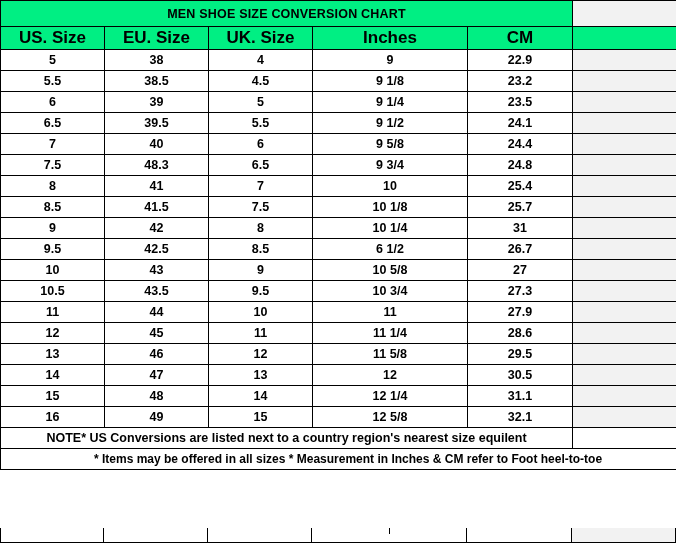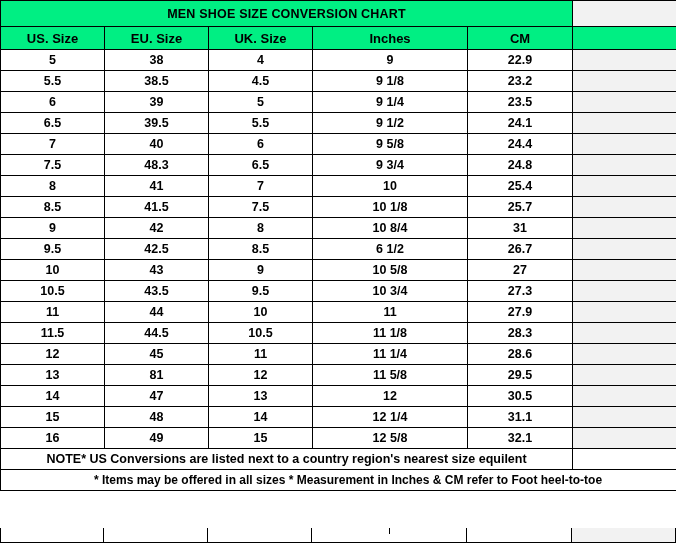--- a/index.html
+++ b/index.html
@@ -61,21 +61,21 @@
   td.blank-right {
     background: #f2f2f2;
     border: 1px solid #000000;
   }
 
   
   tr.header-row td {
     background: #00ef83;
     color: #000000;
     height: 23px;
-    font-size: 13px;
+    font-size: 17px;
   }
 
   
   tr.data-row td {
     background: #ffffff;
   }
   tr.data-row td.spacer {
     background: #f2f2f2;
   }
 
@@ -211,21 +211,21 @@
         <td>41.5</td>
         <td>7.5</td>
         <td>10 1/8</td>
         <td>25.7</td>
         <td class="spacer"></td>
       </tr>
       <tr class="data-row">
         <td>9</td>
         <td>42</td>
         <td>8</td>
-        <td>10 8/4</td>
+        <td>10 1/4</td>
         <td>31</td>
         <td class="spacer"></td>
       </tr>
       <tr class="data-row">
         <td>9.5</td>
         <td>42.5</td>
         <td>8.5</td>
         <td>6 1/2</td>
         <td>26.7</td>
         <td class="spacer"></td>
@@ -248,38 +248,30 @@
       </tr>
       <tr class="data-row">
         <td>11</td>
         <td>44</td>
         <td>10</td>
         <td>11</td>
         <td>27.9</td>
         <td class="spacer"></td>
       </tr>
       <tr class="data-row">
-        <td>11.5</td>
-        <td>44.5</td>
-        <td>10.5</td>
-        <td>11 1/8</td>
-        <td>28.3</td>
-        <td class="spacer"></td>
-      </tr>
-      <tr class="data-row">
         <td>12</td>
         <td>45</td>
         <td>11</td>
         <td>11 1/4</td>
         <td>28.6</td>
         <td class="spacer"></td>
       </tr>
       <tr class="data-row">
         <td>13</td>
-        <td>81</td>
+        <td>46</td>
         <td>12</td>
         <td>11 5/8</td>
         <td>29.5</td>
         <td class="spacer"></td>
       </tr>
       <tr class="data-row">
         <td>14</td>
         <td>47</td>
         <td>13</td>
         <td>12</td>

